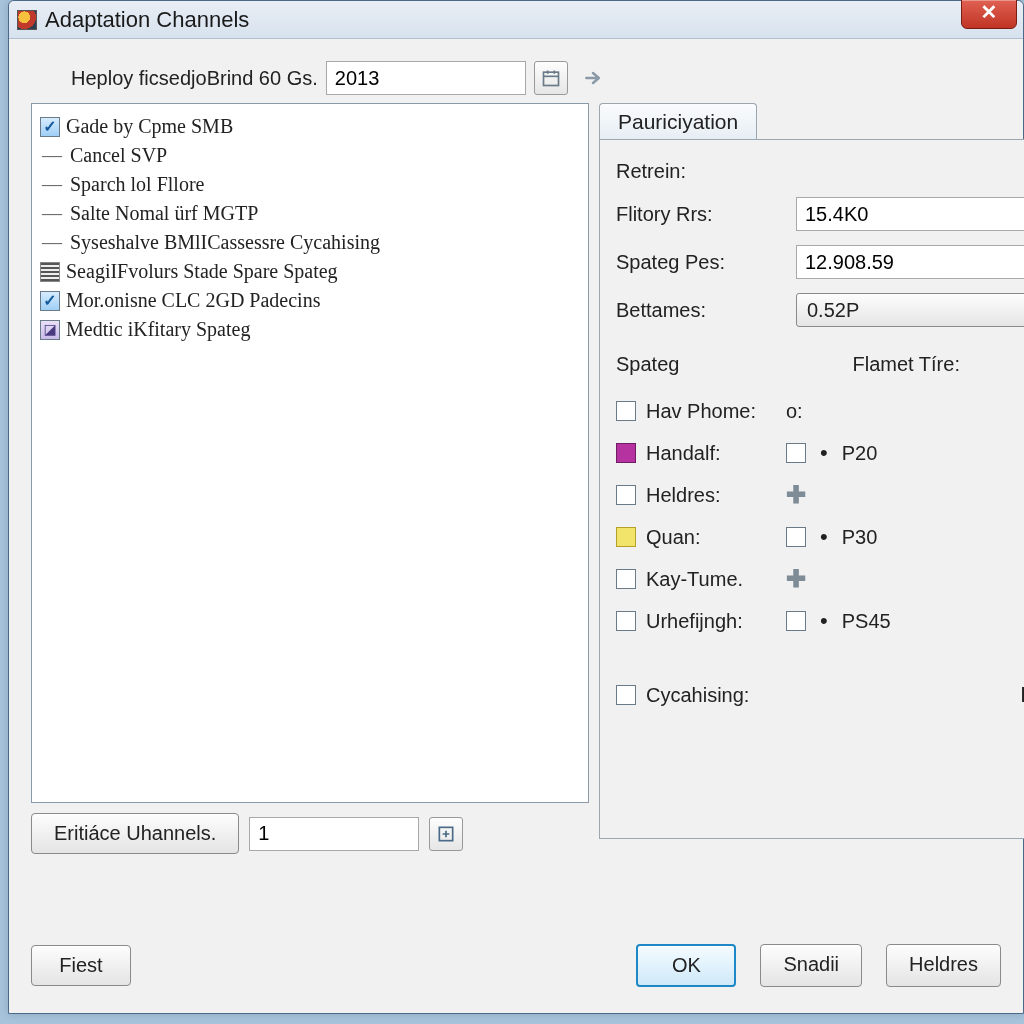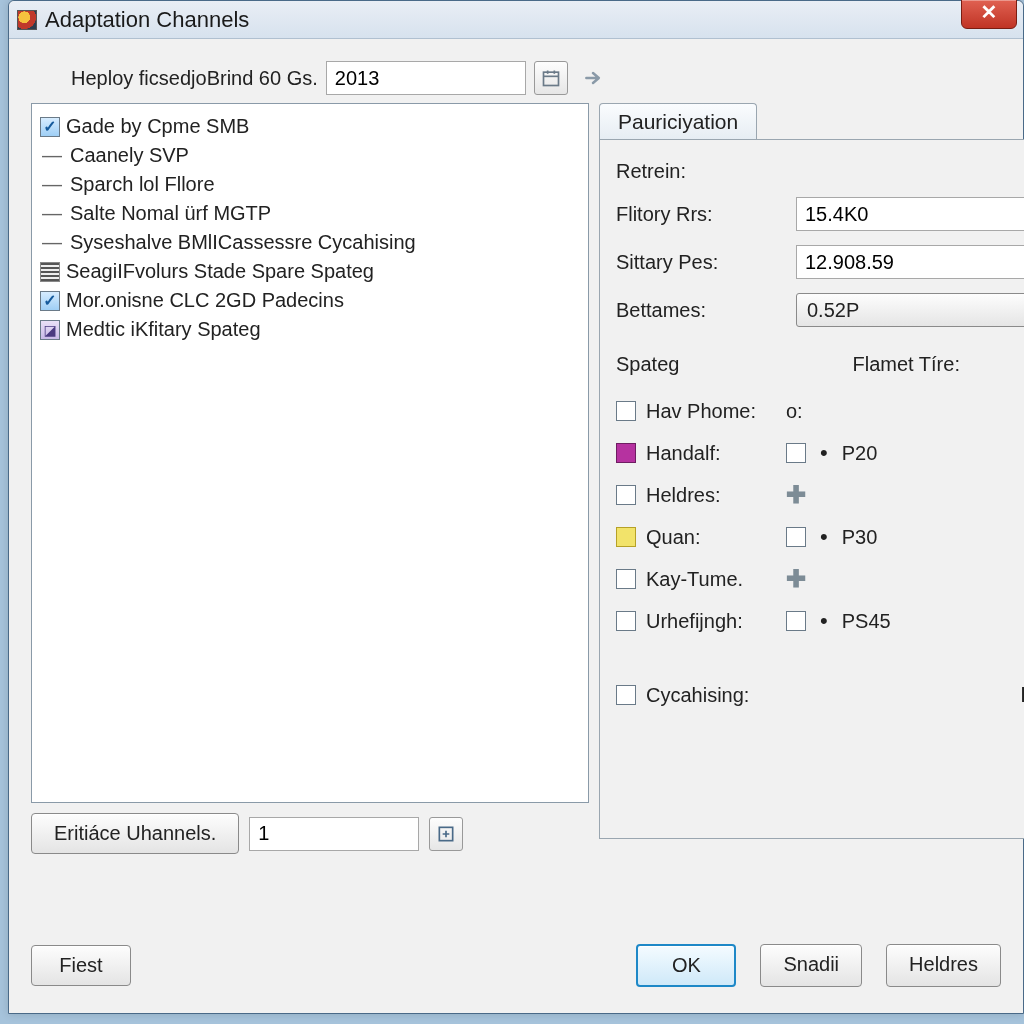--- a/index.html
+++ b/index.html
@@ -97,20 +97,21 @@
   flex-direction: column;
   gap: 10px;
   flex: 0 0 558px;
 }
 .listbox {
   background: #fff;
   border: 1px solid #8a9aa8;
   height: 700px;
   padding: 8px 6px;
   overflow: auto;
+  font-family: Liberation Serif, serif;
 }
 .item {
   display: flex;
   align-items: center;
   gap: 6px;
   padding: 3px 2px;
   font-size: 20px;
   cursor: default;
 }
 .item .pre { color: #666; width: 24px; text-align: center; }
@@ -246,21 +247,21 @@
 
     <div class="main-cols">
       <div class="leftcol">
         <div class="listbox" id="listbox">
             <div class="item">
               <span class="chk checked"></span>
               <span>Gade by Cpme SMB</span>
             </div>
             <div class="item">
               <span class="pre">—</span>
-              <span>Caanely SVP</span>
+              <span>Cancel SVP</span>
             </div>
             <div class="item">
               <span class="pre">—</span>
               <span>Sparch lol Fllore</span>
             </div>
             <div class="item">
               <span class="pre">—</span>
               <span>Salte Nomal ürf MGTP</span>
             </div>
             <div class="item">
@@ -297,21 +298,21 @@
           <div class="tab">Pauriciyation</div>
         </div>
         <div class="panel">
           <div class="section-head">Retrein:</div>
 
           <div class="row">
             <span class="lbl">Flitory Rrs:</span>
             <input class="txt val" value="15.4K0" style="">
           </div>
           <div class="row">
-            <span class="lbl">Sittary Pes:</span>
+            <span class="lbl">Spateg Pes:</span>
             <input class="txt val" value="12.908.59" style="">
           </div>
           <div class="row">
             <span class="lbl">Bettames:</span>
             <div class="combo val">
               <span>0.52P</span>
             </div>
           </div>
 
           <div class="twocol" style="margin-top:6px">

